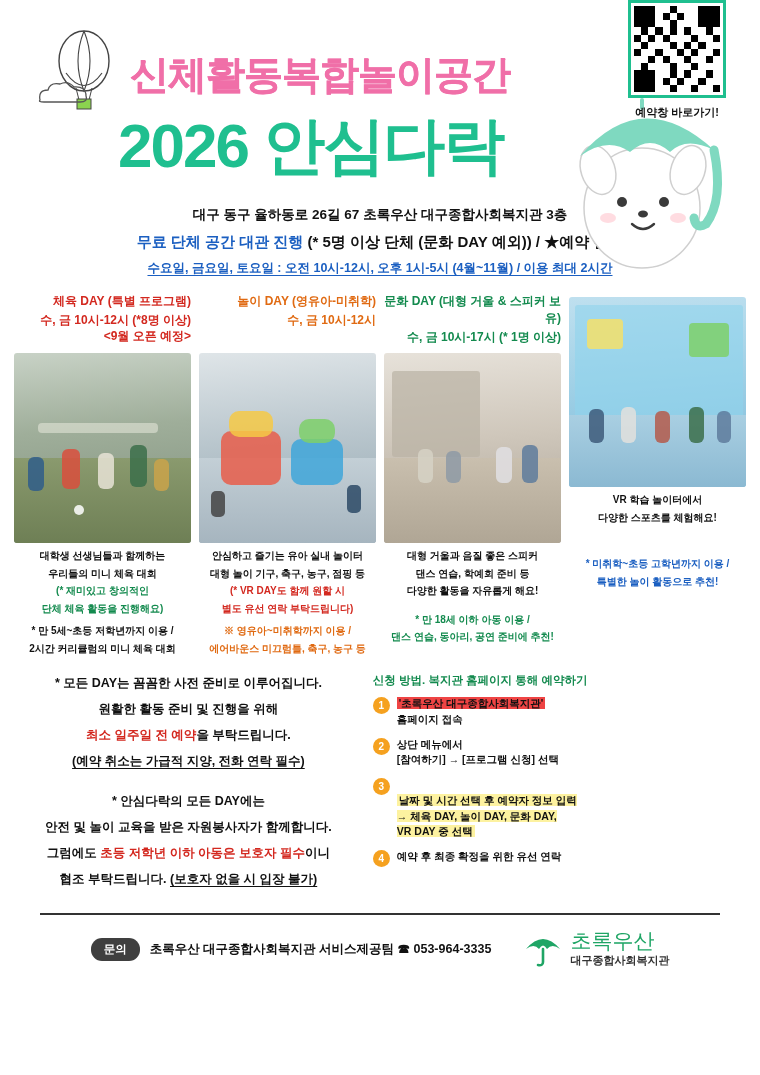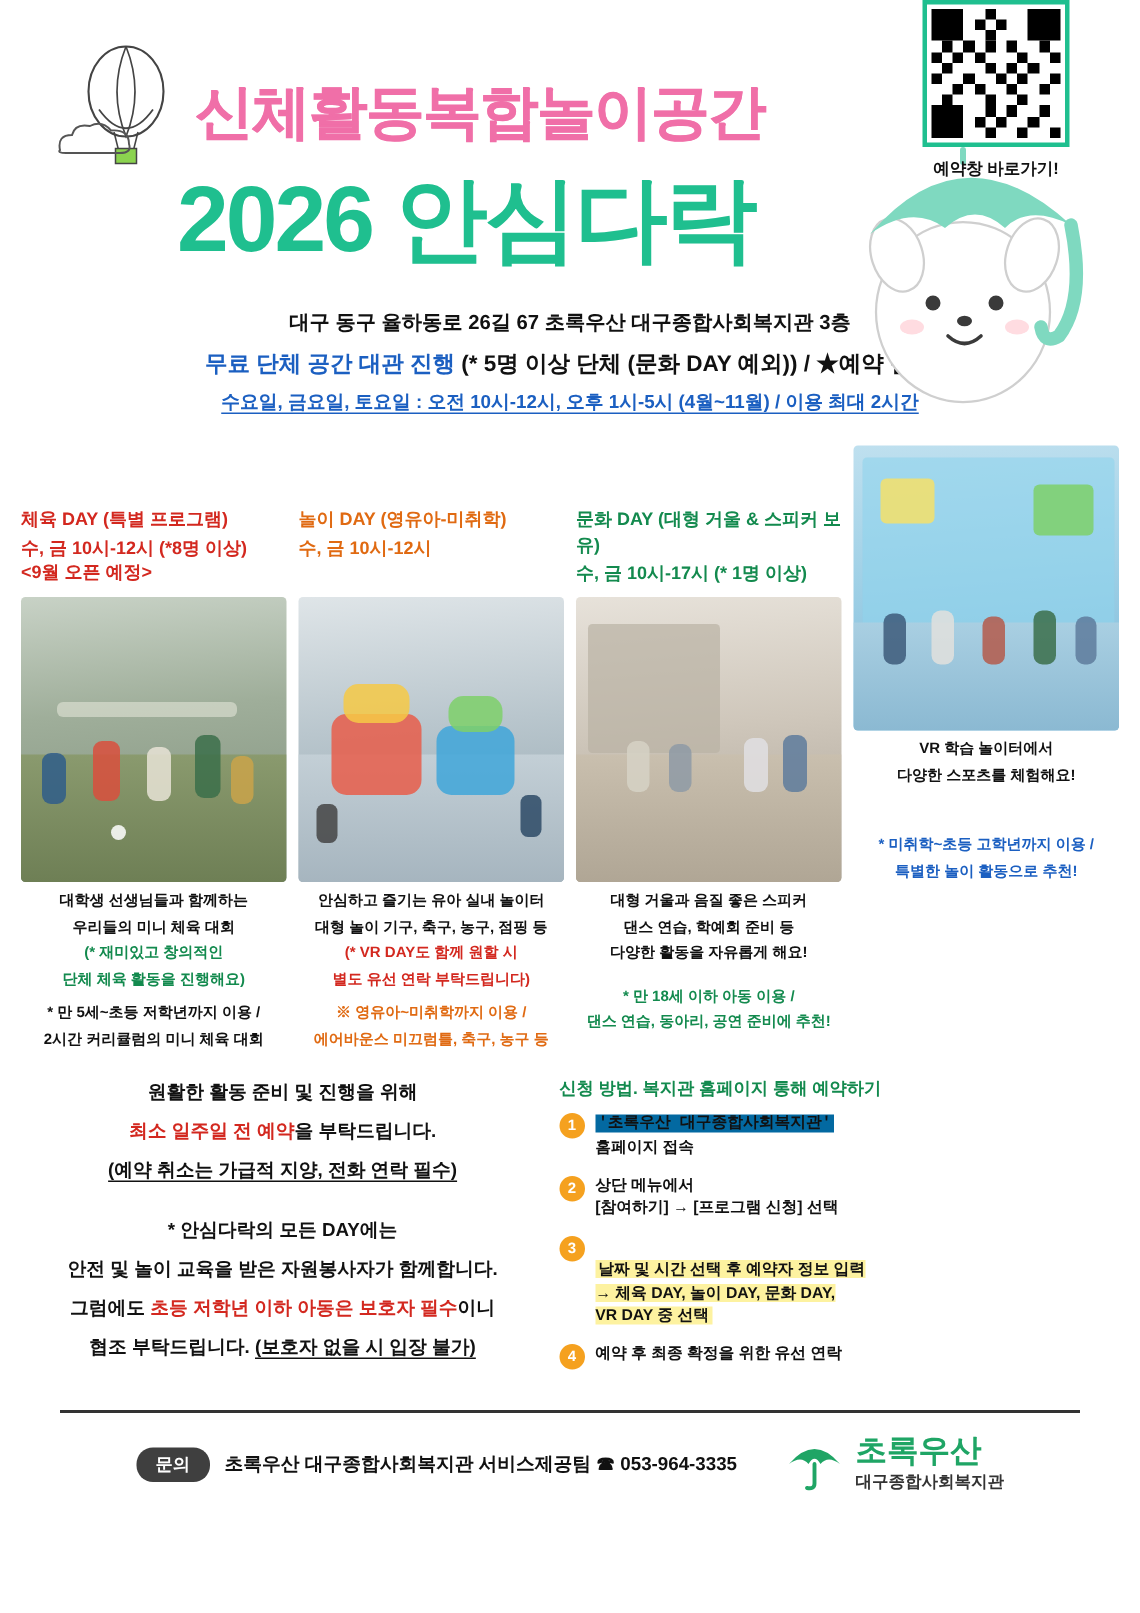--- a/index.html
+++ b/index.html
@@ -55,21 +55,21 @@
   .info .line3 {
     font-size:12.5px; font-weight:bold; color:#1b5fc1;
     text-decoration:underline; text-underline-offset:3px;
   }
 
   
   .programs {
     display:flex; gap:8px; padding:16px 14px 0 14px;
   }
   .prog { width:25%; }
-  .prog-head { text-align:left; min-height:56px;margin-top:45px; }
+  .prog-head { text-align:right; min-height:56px; }
   .prog-title { font-size:12px; font-weight:bold; margin-bottom:2px; }
   .prog-sub { font-size:12px; font-weight:bold; line-height:1.35; }
   .c-red { color:#d3281f; }
   .c-orange { color:#e06a12; }
   .c-green { color:#138a4e; }
   .c-blue { color:#1b5fc1; }
 
   .photo {
     width:100%; height:190px; border-radius:3px; overflow:hidden;
     position:relative; margin-top:4px;
@@ -105,42 +105,42 @@
   .lower-right { width:52%; }
   .apply-title { font-size:11.5px; font-weight:bold; color:#138a4e; margin-bottom:8px; }
   .steps { position:relative; }
   .step { display:flex; align-items:flex-start; margin-bottom:9px; }
   .step-num {
     flex:0 0 auto; width:17px; height:17px; border-radius:50%;
     background:#f5a11f; color:#fff; font-size:10px; font-weight:bold;
     display:flex; align-items:center; justify-content:center; margin-right:7px; margin-top:1px;
   }
   .step-body { font-size:10.5px; line-height:1.5; font-weight:bold; color:#111; }
-  .mark-green { background:#0369a1; padding:0 2px;font-family:Liberation Mono, monospace; }
+  .mark-green { background:#ef4444; padding:0 2px; }
   .mark-yellow { background:#fdf2a0; padding:0 2px; }
 
-  .qr-wrap { position:absolute; right:41px; top:0; width:110px; text-align:center; }
+  .qr-wrap { position:absolute; right:28px; top:0; width:110px; text-align:center; }
   .qr {
     width:98px; height:98px; margin:0 auto;
     border:3px solid #1fbf8f; padding:3px; background:#fff;
   }
   .qr-grid { width:100%; height:100%; display:grid; grid-template-columns:repeat(12,1fr); grid-template-rows:repeat(12,1fr); }
   .qr-grid i { background:#000; }
   .qr-cap { font-size:11px; font-weight:bold; margin-top:7px; color:#111; }
 
   
   .divider { border-top:2px solid #333; margin:18px 40px 0 40px; }
   .footer { display:flex; align-items:center; justify-content:center; padding:14px 0 0 0; gap:10px; }
   .badge {
     background:#3f3f3f; color:#fff; font-size:11.5px; font-weight:bold;
     border-radius:11px; padding:4px 13px;
   }
   .foot-text { font-size:12.5px; font-weight:bold; color:#111; }
   .brand { display:flex; align-items:center; gap:7px; margin-left:22px; }
-  .brand-name { font-size:21px; font-weight:bold; color:#1fa565; line-height:1.05; }
+  .brand-name { font-size:21px; font-weight:normal; color:#1fa565; line-height:1.05; }
   .brand-sub { font-size:11px; color:#333; font-weight:bold; }
 </style>
 </head>
 <body>
 
 <div class="header">
 
   <svg class="balloon" viewBox="0 0 60 86">
     <ellipse cx="30" cy="33" rx="25" ry="30" fill="none" stroke="#444" stroke-width="1.4"></ellipse>
     <path d="M12 45 Q30 70 48 45" fill="none" stroke="#444" stroke-width="1.2"></path>
@@ -283,20 +283,21 @@
       <p>다양한 스포츠를 체험해요!</p>
       <p class="bl" style="margin-top:32px">* 미취학~초등 고학년까지 이용 /</p>
       <p class="bl">특별한 놀이 활동으로 추천!</p>
     </div>
   </div>
 </div>
 
 <div class="lower">
 
   <div class="lower-left">
+    <p>* 모든 DAY는 꼼꼼한 사전 준비로 이루어집니다.</p>
     <p>원활한 활동 준비 및 진행을 위해</p>
     <p>
       <span class="hl">최소 일주일 전 예약</span><span>을 부탁드립니다.</span>
     </p>
     <p class="ul">(예약 취소는 가급적 지양, 전화 연락 필수)</p>
     <div class="gap"></div>
     <p>* 안심다락의 모든 DAY에는</p>
     <p>안전 및 놀이 교육을 받은 자원봉사자가 함께합니다.</p>
     <p>
       <span>그럼에도 </span><span class="hl">초등 저학년 이하 아동은 보호자 필수</span><span>이니</span>

